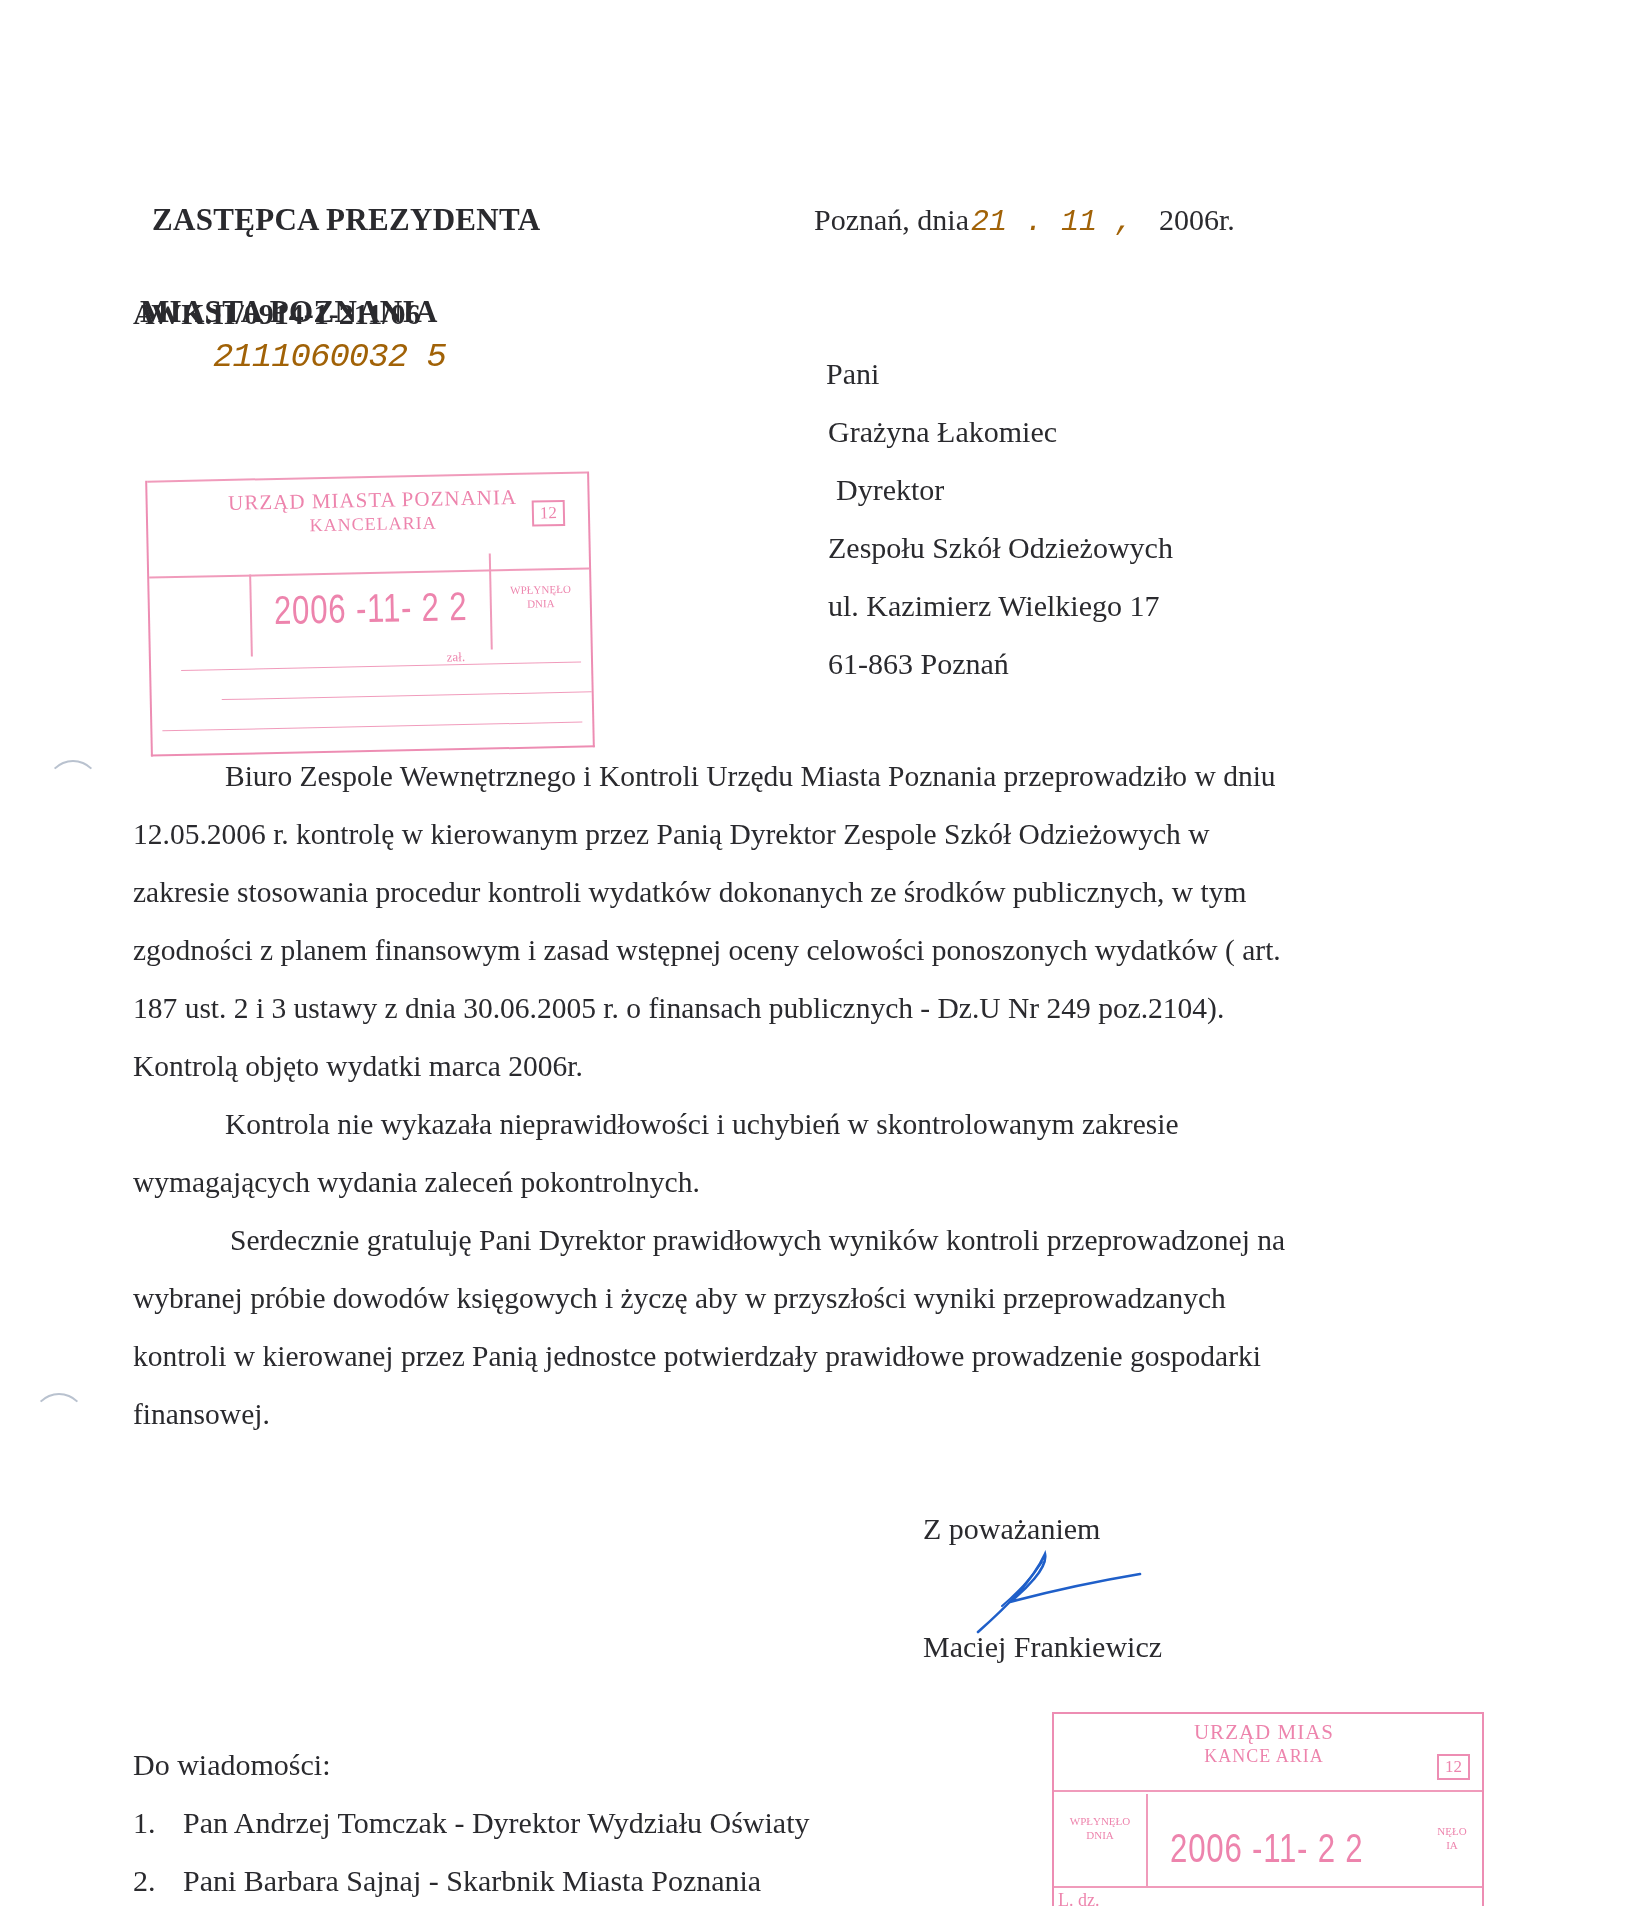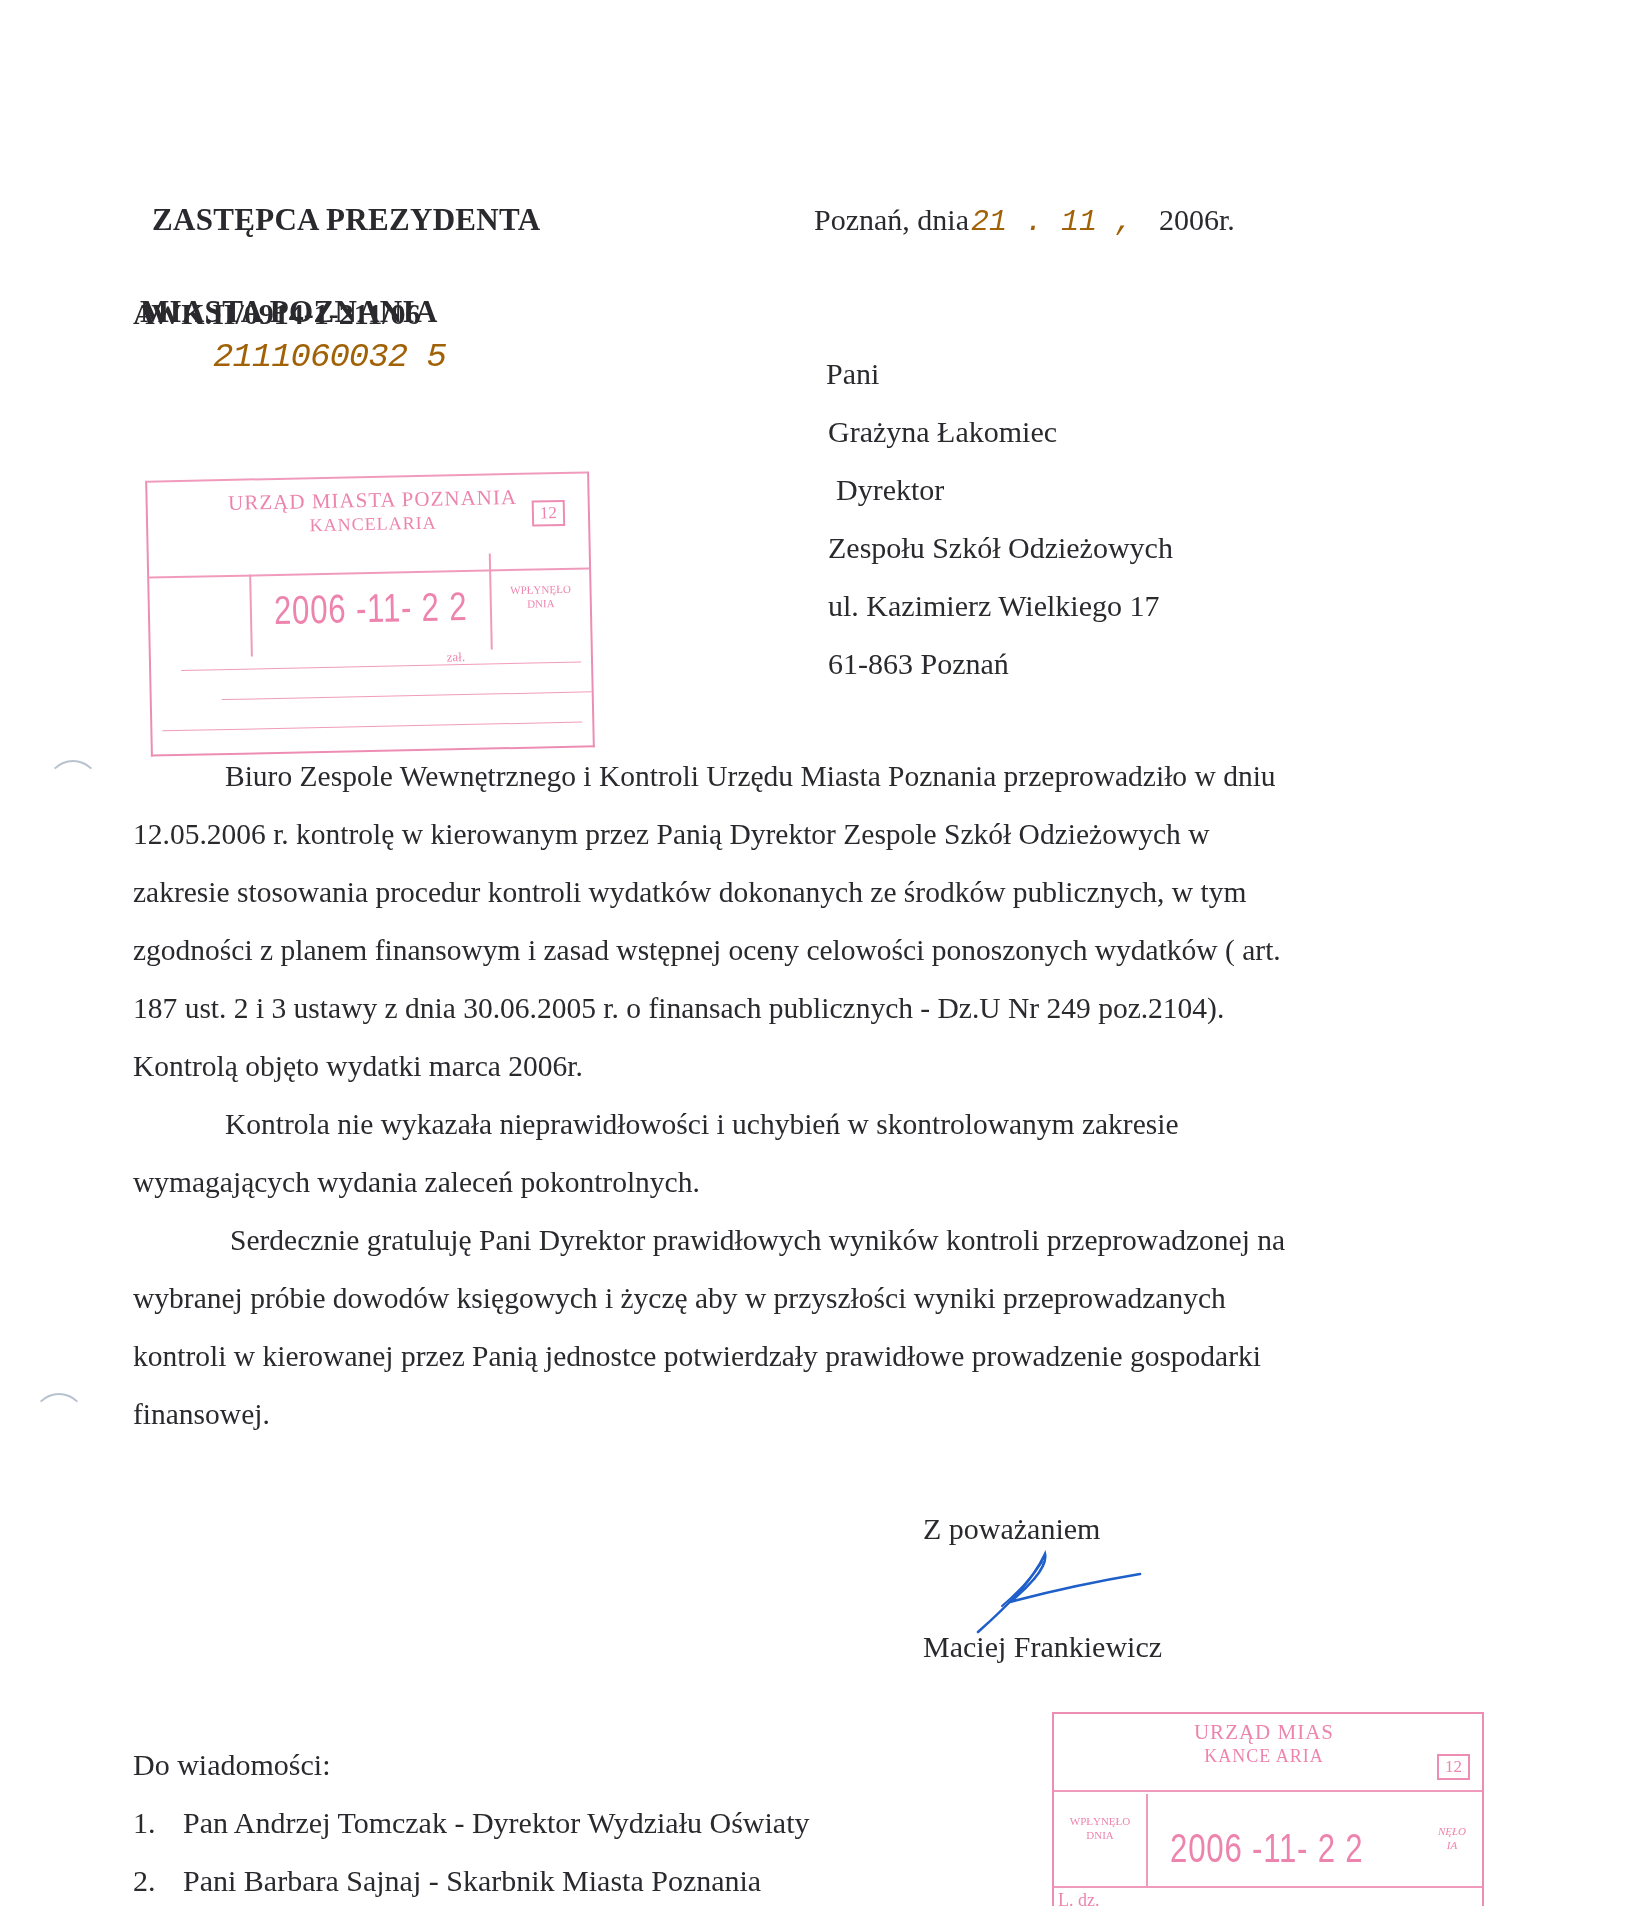--- a/index.html
+++ b/index.html
@@ -98,17 +98,17 @@
 </div>
 
 <div class="stamp" style="left:1052px; top:1712px; width:428px; height:220px;">
   <div class="title" style="left:60px; top:6px; width:300px;">URZĄD MIAS</div>
   <div class="title" style="left:60px; top:32px; width:300px; font-size:18px;">KANCE   ARIA</div>
   <div class="num" style="left:383px; top:40px;">12</div>
   <div class="line" style="left:0; top:76px; width:428px;"></div>
   <div class="vline" style="left:92px; top:80px; height:92px;"></div>
   <div class="small" style="left:2px; top:100px; width:88px; white-space:normal;">WPŁYNĘŁO DNIA</div>
   <div class="date" style="left:116px; top:112px;">2006 -11- 2 2</div>
-  <div class="small" style="left:370px; top:110px; width:56px; white-space:pre;font-style:italic;">NĘŁO
+  <div class="small" style="left:370px; top:110px; width:56px; white-space:pre;">NĘŁO
 IA</div>
   <div class="line" style="left:0; top:172px; width:428px;"></div>
   <div class="abs" style="left:4px; top:176px; font-size:18px;">L. dz.</div>
 </div>
 
 </body></html>

